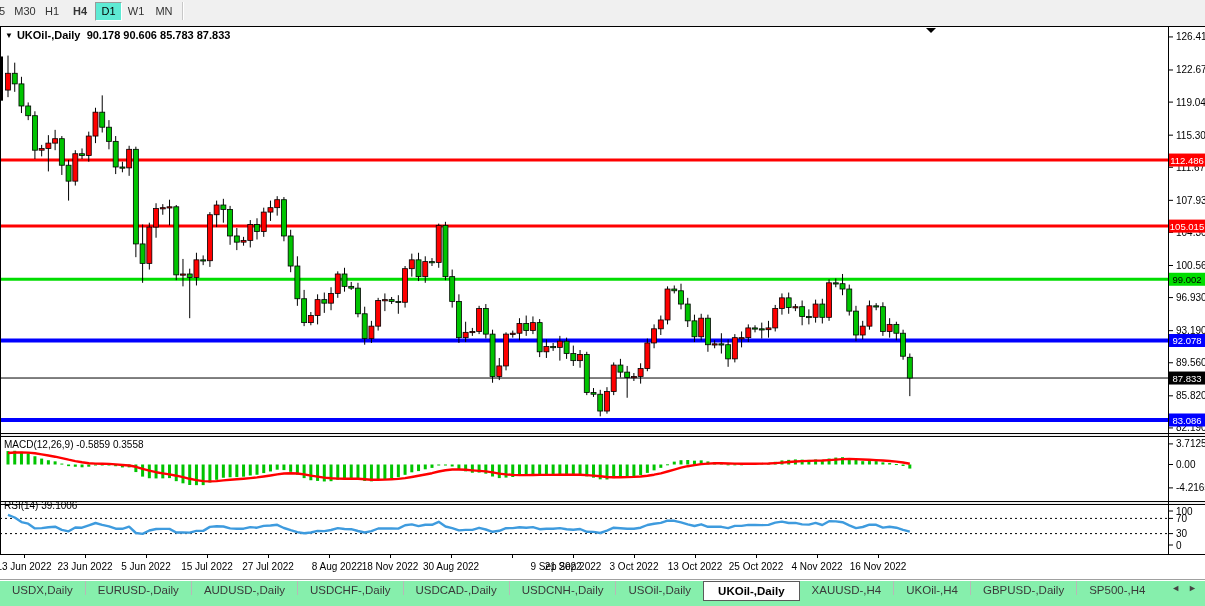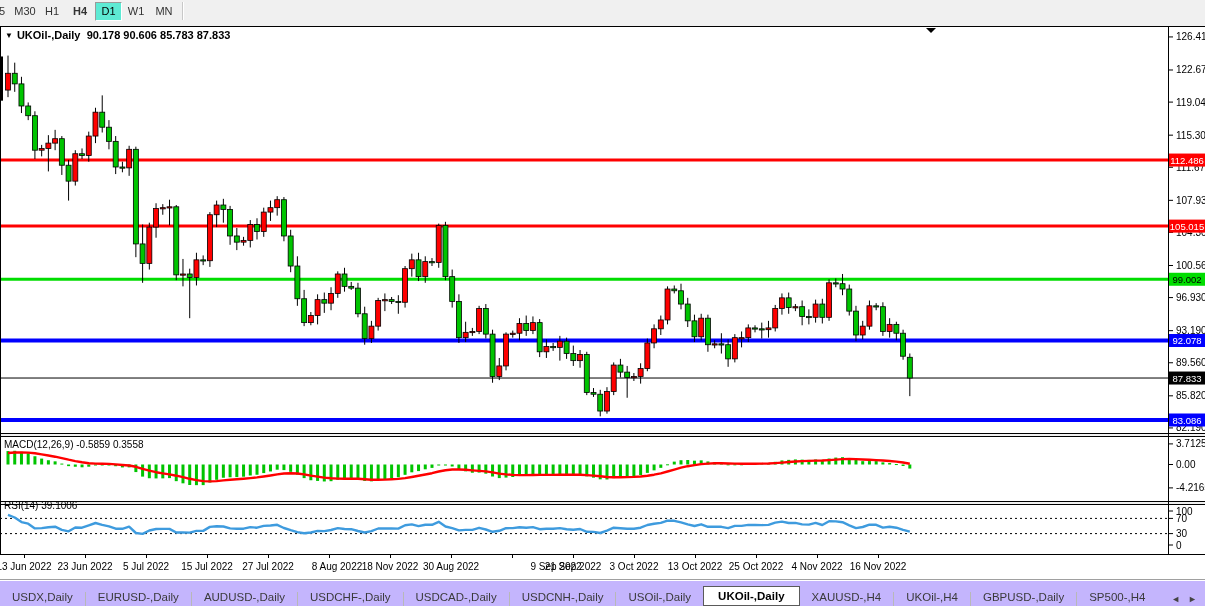--- a/index.html
+++ b/index.html
@@ -20,22 +20,22 @@
   #macd-label{position:absolute;left:4px;top:413px;font-size:10px;color:#000;white-space:pre;}
   #rsi-label{position:absolute;left:4px;top:466px;font-size:10px;color:#000;white-space:pre;margin-top:8px;}
   
   #date-axis{position:absolute;left:0;top:555px;width:1205px;height:24px;background:#ffffff;}
   .date-label{position:absolute;top:6px;width:70px;margin-left:-35px;text-align:center;
               font-size:10px;color:#000;white-space:nowrap;}
   .date-tick{position:absolute;top:0;width:1px;height:3px;background:#000;}
   #groove{position:absolute;left:0;top:579px;width:1205px;height:2px;
           background:#ffffff;border-top:1px solid #a0a0a0;}
   
-  #tabbar{position:absolute;left:0;top:581px;width:1205px;height:25px;background:#c4b5fd;
-          display:flex;align-items:flex-end;}
+  #tabbar{position:absolute;left:0;top:581px;width:1205px;height:25px;background:#86efac;
+          display:flex;align-items:flex-start;}
   .tab{font-size:11.5px;color:#3a3a3a;padding:3px 12px;white-space:nowrap;cursor:default;}
   .tab.active{background:#ffffff;border:1px solid #5a5a5a;font-weight:bold;color:#000;padding:3px 14px;}
   .tab-div{width:1px;height:14px;background:#b8b8b8;}
   #tab-arrows{margin-left:auto;display:flex;align-items:center;padding-right:4px;}
   .arrow-btn{font-size:9px;color:#444;padding:2px 4px;cursor:default;}
   svg text{font-family:"Liberation Sans",sans-serif;}
 </style>
 </head>
 <body>
 
@@ -560,21 +560,21 @@
     <div id="macd-label">MACD(12,26,9) -0.5859 0.3558</div>
     <div id="rsi-label">RSI(14) 39.1006</div>
   </div>
 
   <div id="date-axis">
       <div class="date-tick" style="left: 24px;"></div>
       <div class="date-label" style="left: 24px;">13 Jun 2022</div>
       <div class="date-tick" style="left: 85px;"></div>
       <div class="date-label" style="left: 85px;">23 Jun 2022</div>
       <div class="date-tick" style="left: 146px;"></div>
-      <div class="date-label" style="left: 146px;">5 Jul 2022</div>
+      <div class="date-label" style="left: 146px;">5 Jun 2022</div>
       <div class="date-tick" style="left: 207px;"></div>
       <div class="date-label" style="left: 207px;">15 Jul 2022</div>
       <div class="date-tick" style="left: 268px;"></div>
       <div class="date-label" style="left: 268px;">27 Jul 2022</div>
       <div class="date-tick" style="left: 329px;"></div>
       <div class="date-label" style="left: 337px;">8 Aug 2022</div>
       <div class="date-tick" style="left: 390px;"></div>
       <div class="date-label" style="left: 390px;">18 Nov 2022</div>
       <div class="date-tick" style="left: 451px;"></div>
       <div class="date-label" style="left: 451px;">30 Aug 2022</div>

